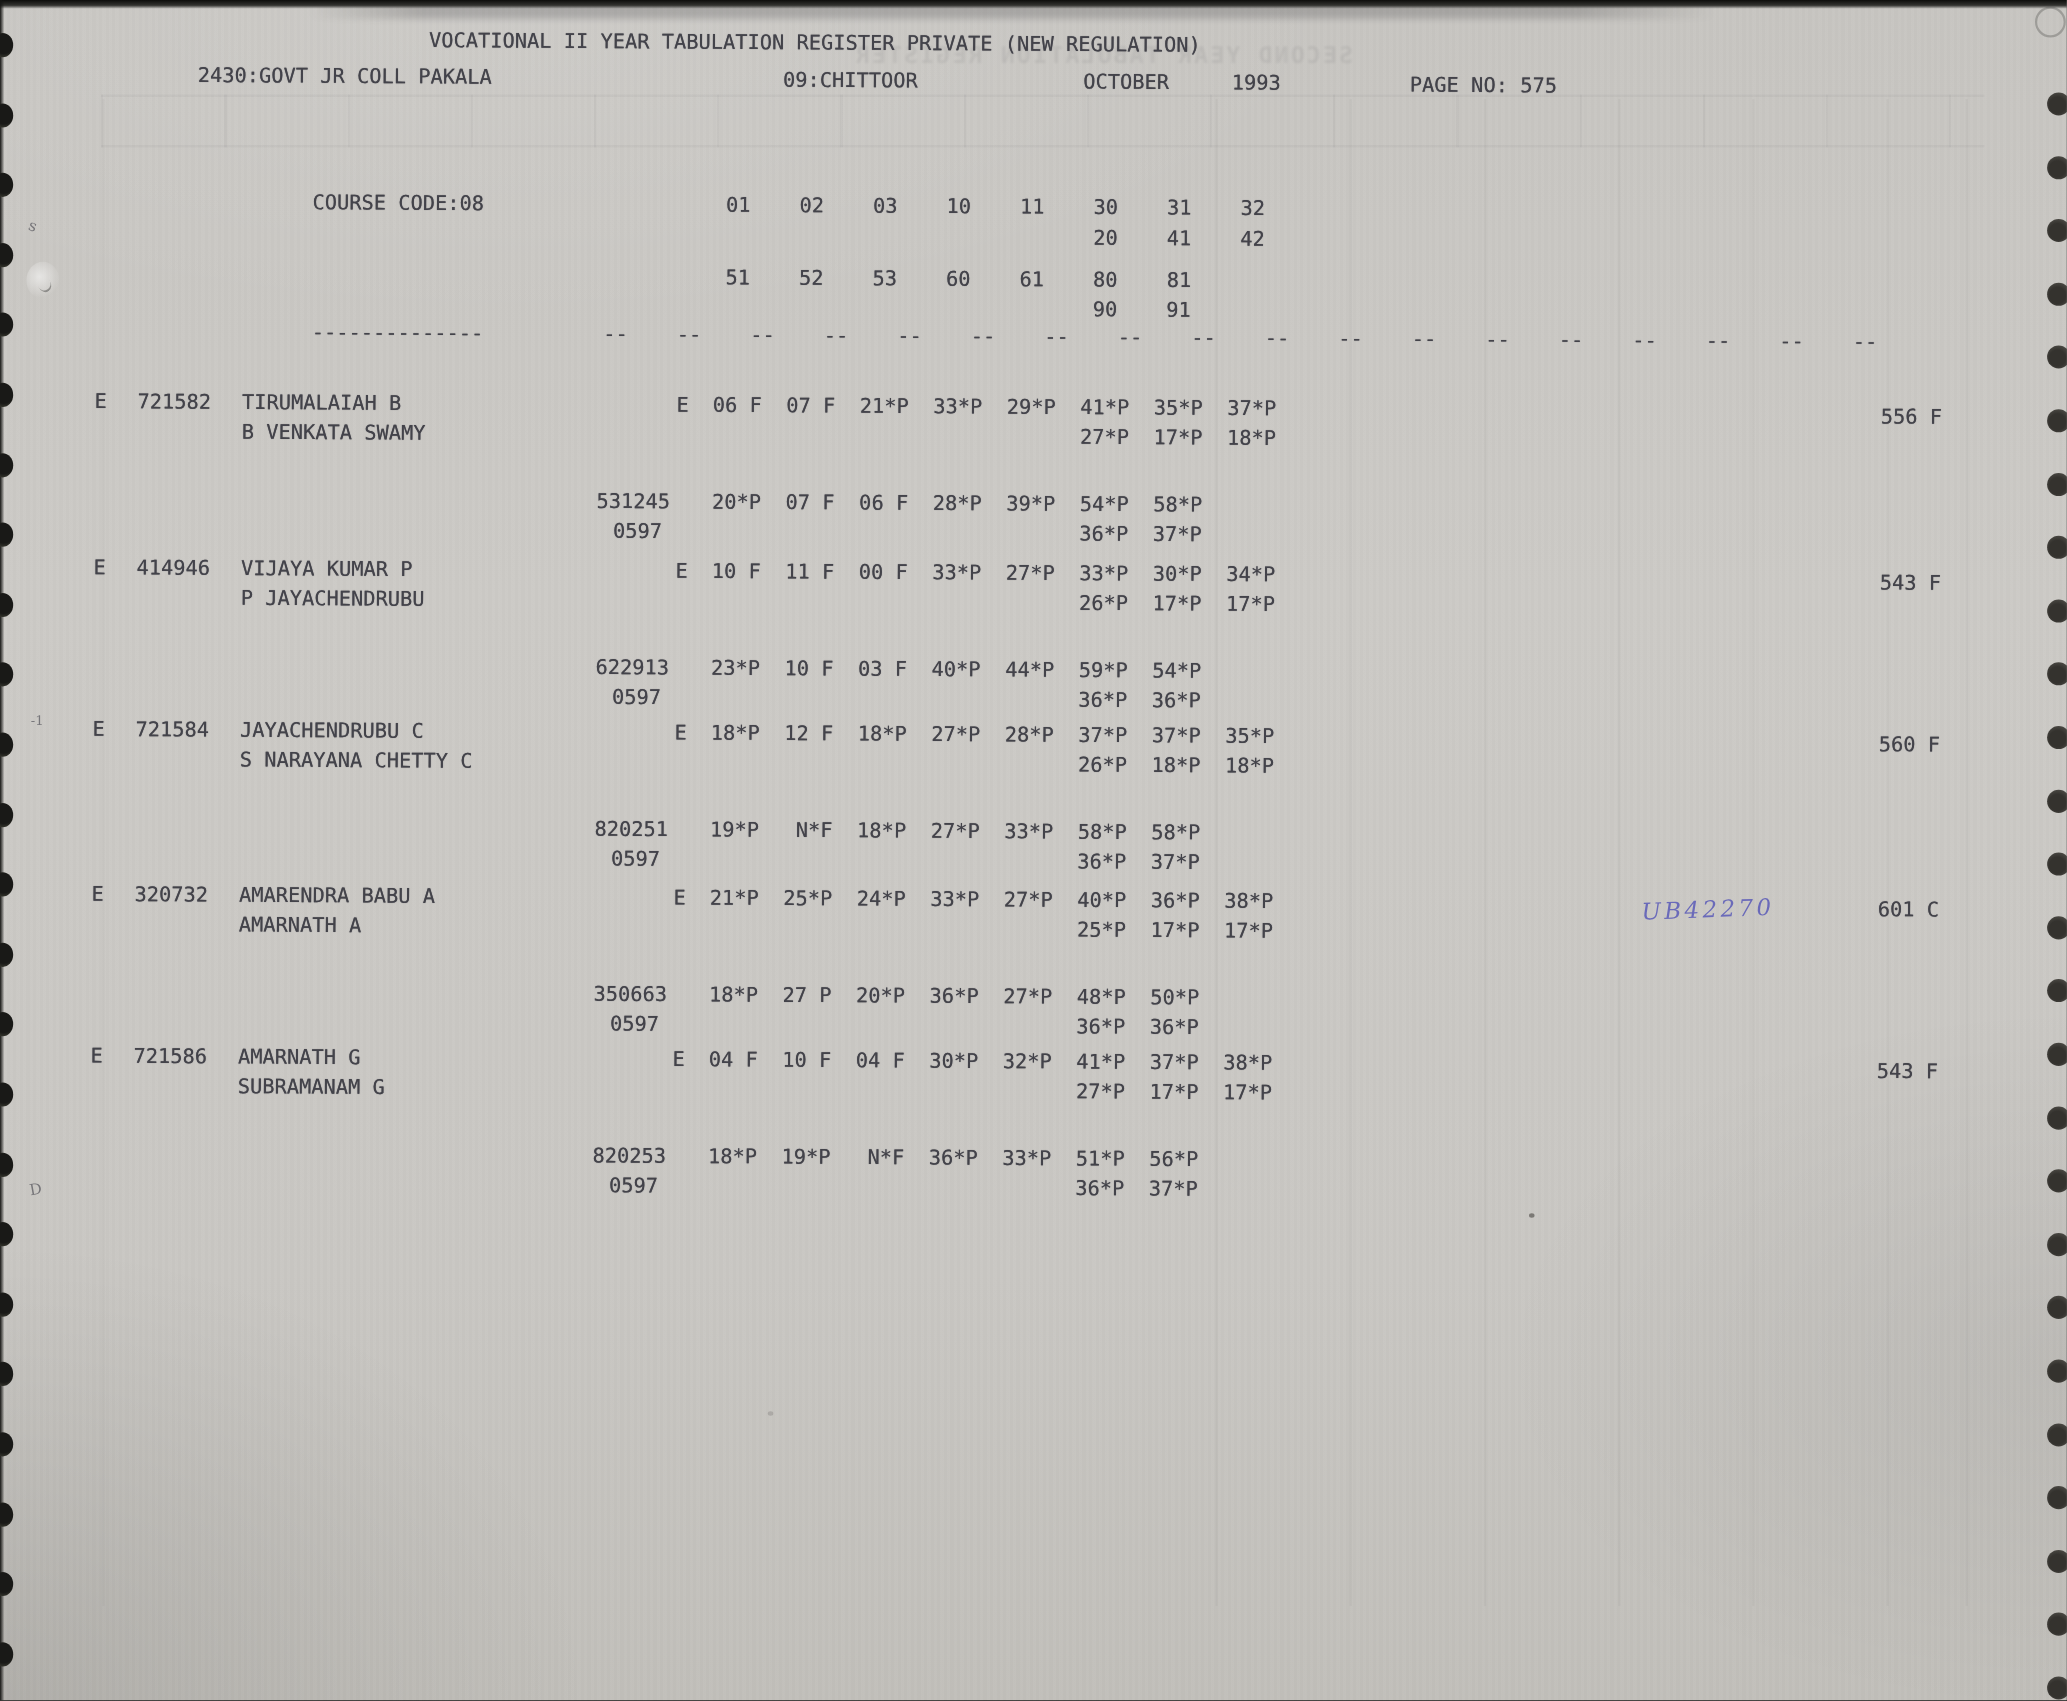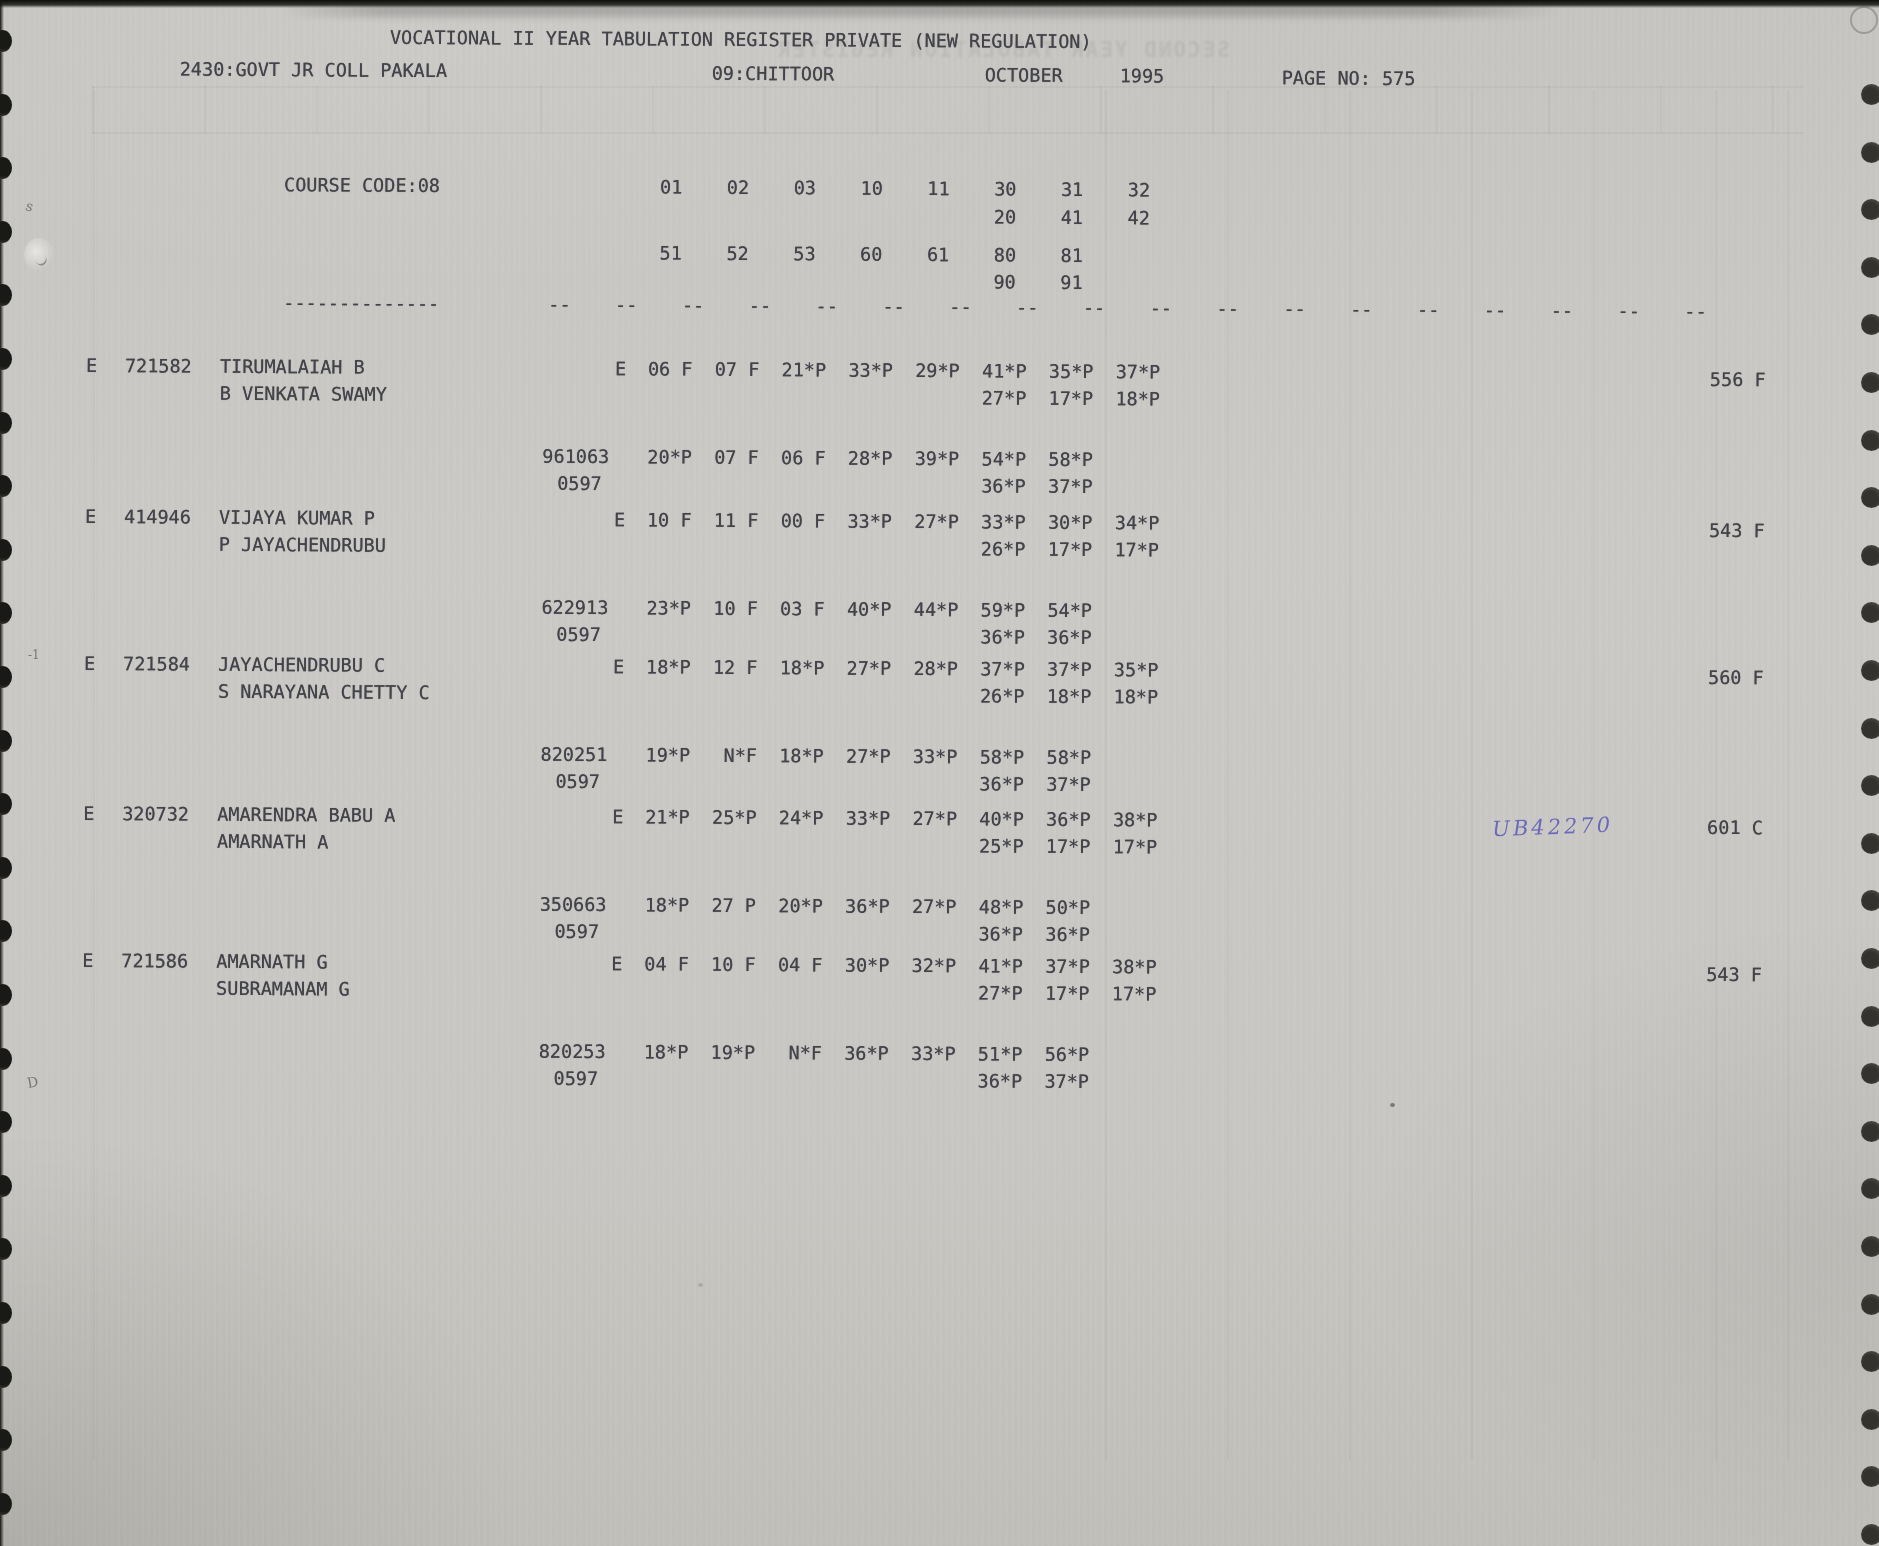--- a/index.html
+++ b/index.html
@@ -108,40 +108,40 @@
 <div class="margin-mark" style="left:26px;top:198px;transform:rotate(18deg)">s</div>
 <div class="margin-mark" style="left:28px;top:648px;font-size:12px">-1</div>
 <div class="margin-mark" style="left:27px;top:1074px;transform:rotate(-10deg)">D</div>
 
 <div class="print-layer">
 
   <pre class="pl p-title">VOCATIONAL II YEAR TABULATION REGISTER PRIVATE (NEW REGULATION)</pre>
   <pre class="pl p-college">2430:GOVT JR COLL PAKALA</pre>
   <pre class="pl p-district">09:CHITTOOR</pre>
   <pre class="pl p-month">OCTOBER</pre>
-  <pre class="pl p-year">1995</pre>
+  <pre class="pl p-year">1993</pre>
   <pre class="pl p-pageno">PAGE NO: 575</pre>
 
   <pre class="pl p-course">COURSE CODE:08</pre>
   <pre class="pl p-codes1a">01    02    03    10    11    30    31    32</pre>
   <pre class="pl p-codes1b">20    41    42</pre>
   <pre class="pl p-codes2a">51    52    53    60    61    80    81</pre>
   <pre class="pl p-codes2b">90    91</pre>
   <pre class="pl p-dashL">--------------</pre>
   <pre class="pl p-dashC">--    --    --    --    --    --    --    --    --    --    --    --    --    --    --    --    --    --</pre>
 
   <div class="record" style="top:352px">
     <pre class="pl c-flag r0">E</pre>
     <pre class="pl c-roll r0">721582</pre>
     <pre class="pl c-name r0">TIRUMALAIAH B</pre>
     <pre class="pl c-name r1">B VENKATA SWAMY</pre>
     <pre class="pl c-med r0">E</pre>
     <pre class="pl c-marks r0">06 F  07 F  21*P  33*P  29*P  41*P  35*P  37*P</pre>
     <pre class="pl c-marksb r1">27*P  17*P  18*P</pre>
-    <pre class="pl c-att r2">961063</pre>
+    <pre class="pl c-att r2">531245</pre>
     <pre class="pl c-attmm r3">0597</pre>
     <pre class="pl c-marks r2">20*P  07 F  06 F  28*P  39*P  54*P  58*P</pre>
     <pre class="pl c-marksb r3">36*P  37*P</pre>
     <pre class="pl c-total r0t">556 F</pre>
   </div>
 
   <div class="record" style="top:503px">
     <pre class="pl c-flag r0">E</pre>
     <pre class="pl c-roll r0">414946</pre>
     <pre class="pl c-name r0">VIJAYA KUMAR P</pre>

